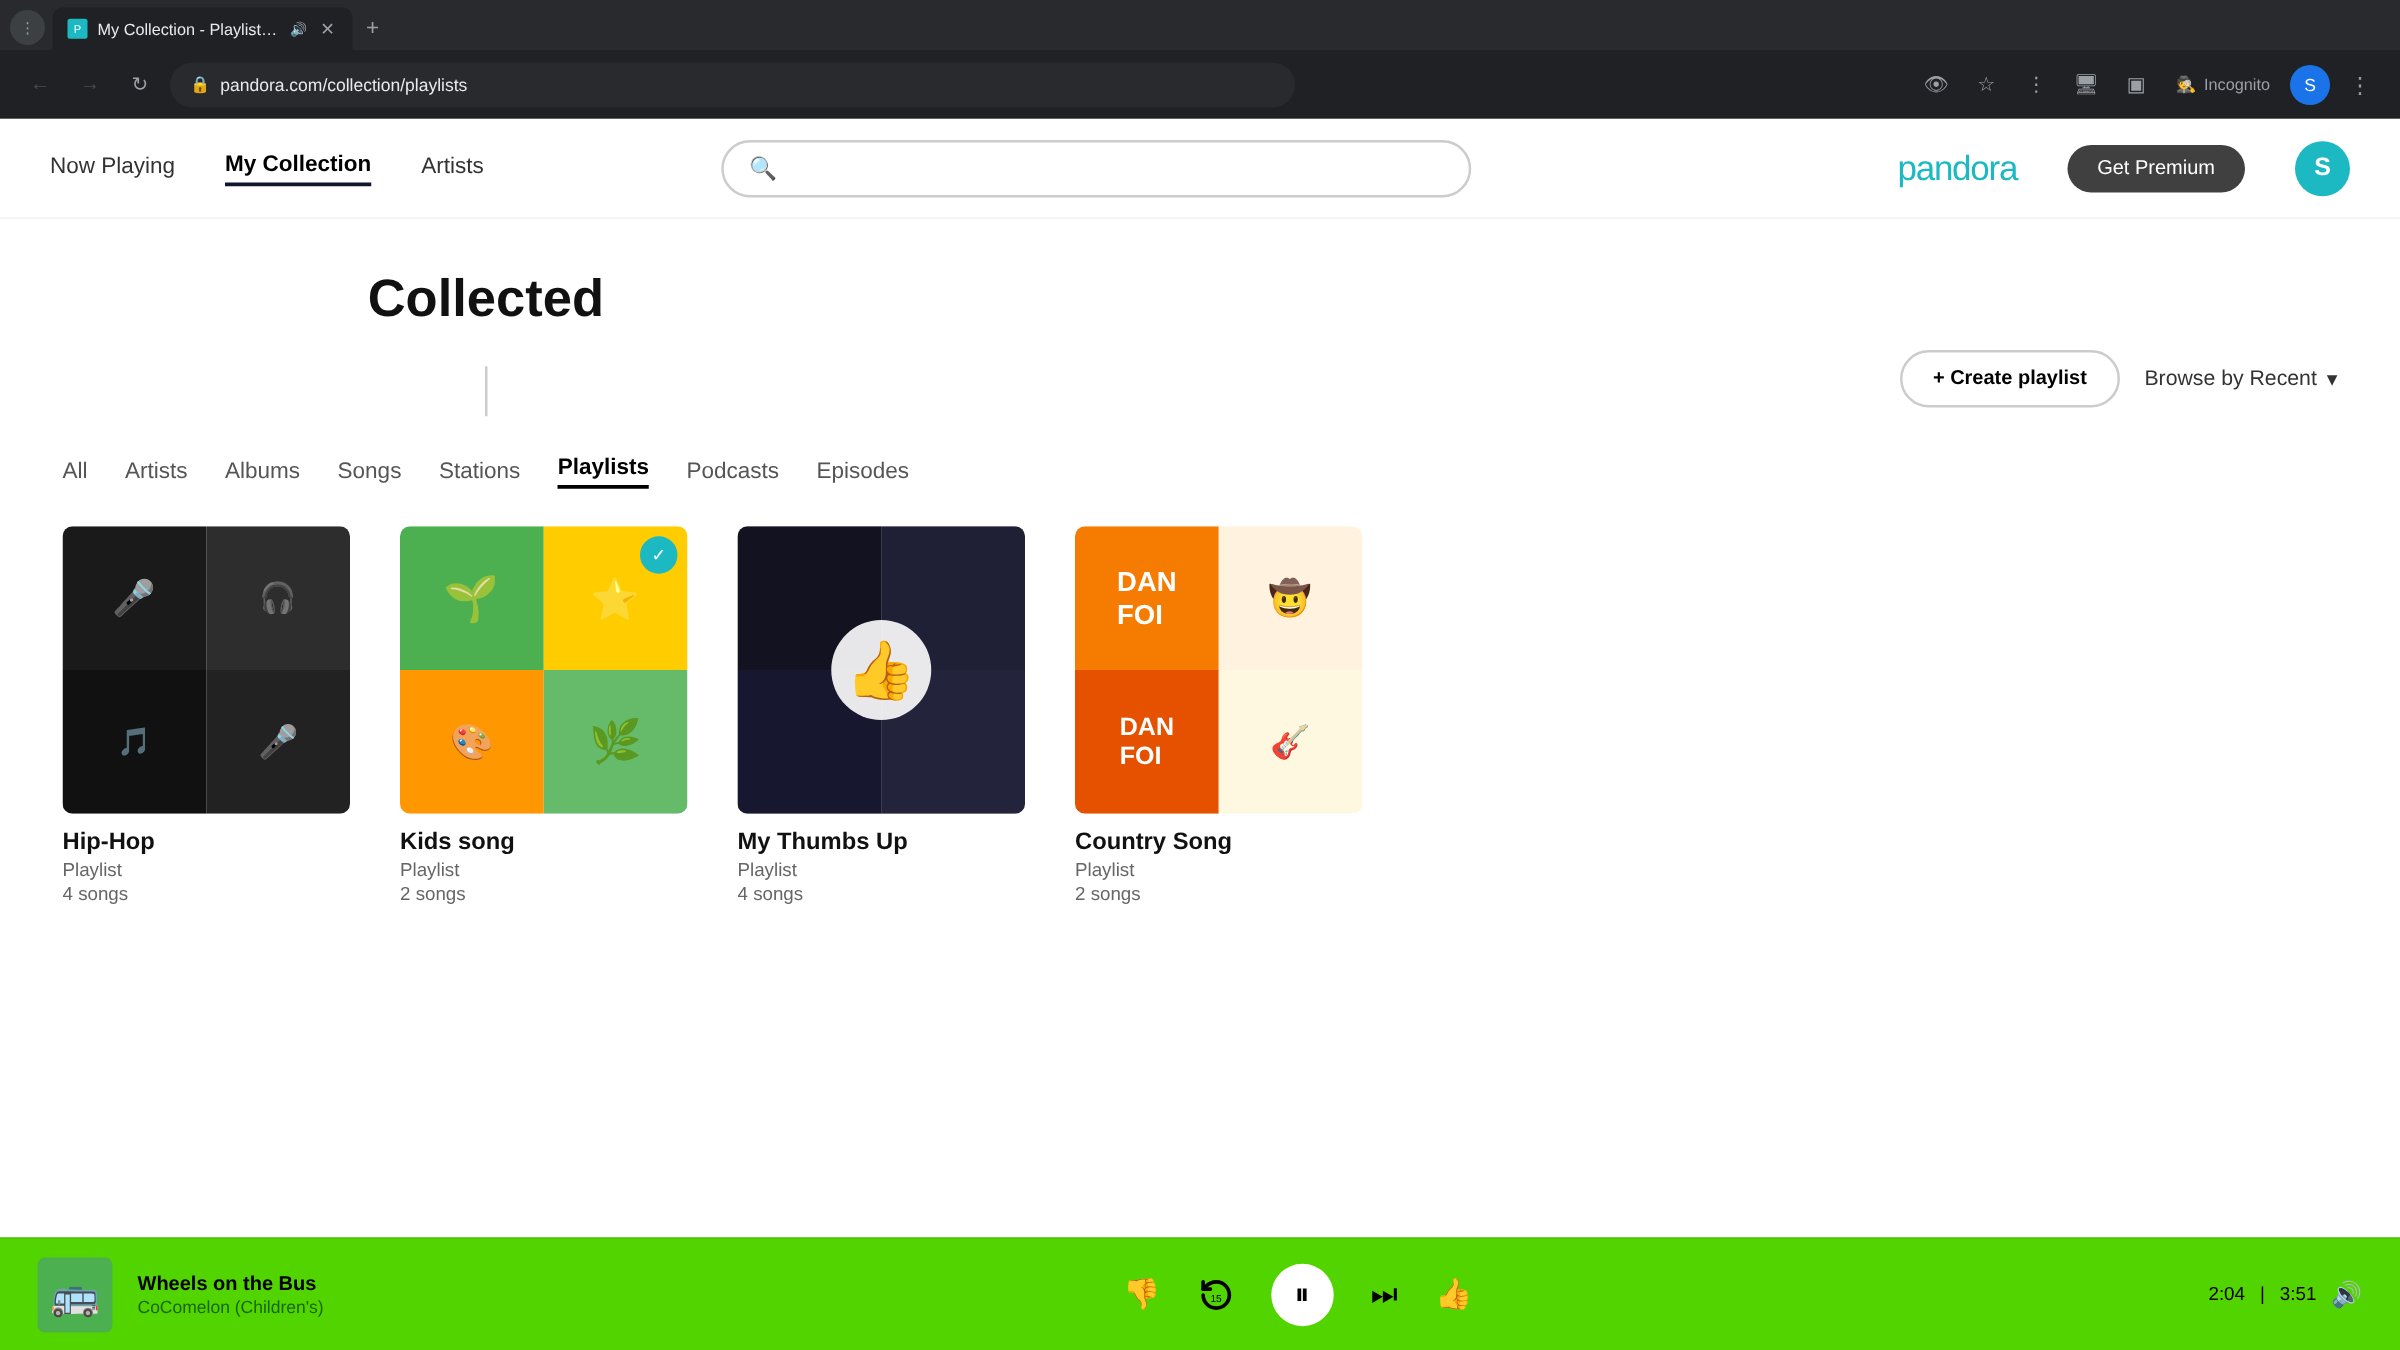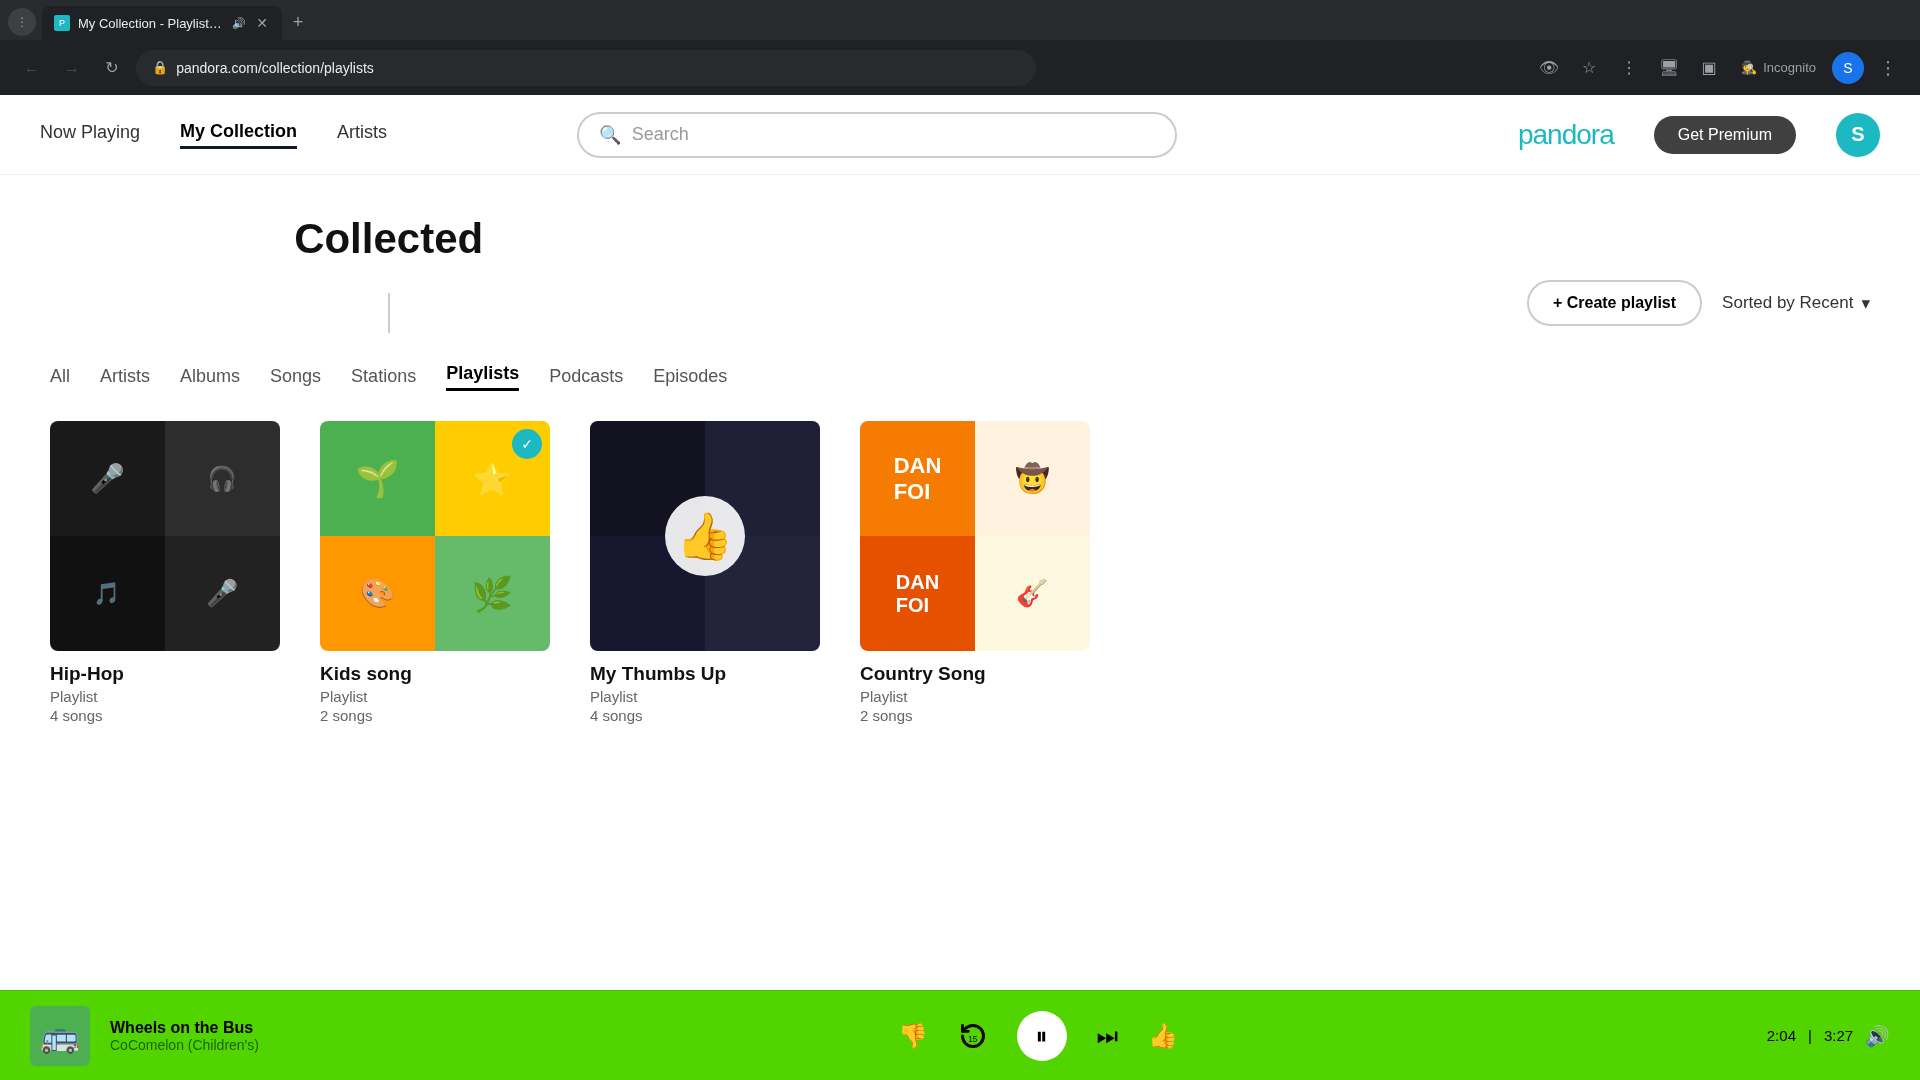--- a/index.html
+++ b/index.html
@@ -132,21 +132,20 @@
 
 <div class="pandora-app">
 
   <div class="top-nav">
     <a class="nav-link">Now Playing</a>
     <a class="nav-link active">My Collection</a>
     <a class="nav-link">Artists</a>
 
     <div class="search-bar">
       <span class="search-icon">🔍</span>
-      <input class="search-input" type="text" placeholder="Search" style="">
     </div>
 
     <div class="pandora-logo">
       <span class="pandora-logo-text">pandora</span>
     </div>
     <button class="get-premium-btn">Get Premium</button>
     <div class="user-avatar">S</div>
   </div>
 
   <div class="main-content">
@@ -163,21 +162,21 @@
           <a class="filter-tab">Stations</a>
           <a class="filter-tab active">Playlists</a>
           <a class="filter-tab">Podcasts</a>
           <a class="filter-tab">Episodes</a>
         </div>
       </div>
 
       <div class="header-right">
         <button class="create-playlist-btn">+ Create playlist</button>
         <div class="sort-btn">
-          <span>Sorted by Recent</span>
+          <span>Browse by Recent</span>
           <span>▾</span>
         </div>
       </div>
     </div>
 
     <div class="playlists-grid">
 
       <div class="playlist-card">
         <div class="playlist-thumb">
           <div class="thumb-grid">
@@ -296,18 +295,18 @@
       </button>
       <button class="np-btn play-pause">
         <span style="font-size:24px;">⏸</span>
       </button>
       <button class="np-btn">⏭</button>
       <button class="np-btn">👍</button>
     </div>
     <div class="np-progress">
       <span class="time-text">2:04</span>
       <span class="time-text">|</span>
-      <span class="time-text">3:27</span>
+      <span class="time-text">3:51</span>
       <span class="volume-icon">🔊</span>
     </div>
   </div>
 
 </div>
 
 </body></html>

